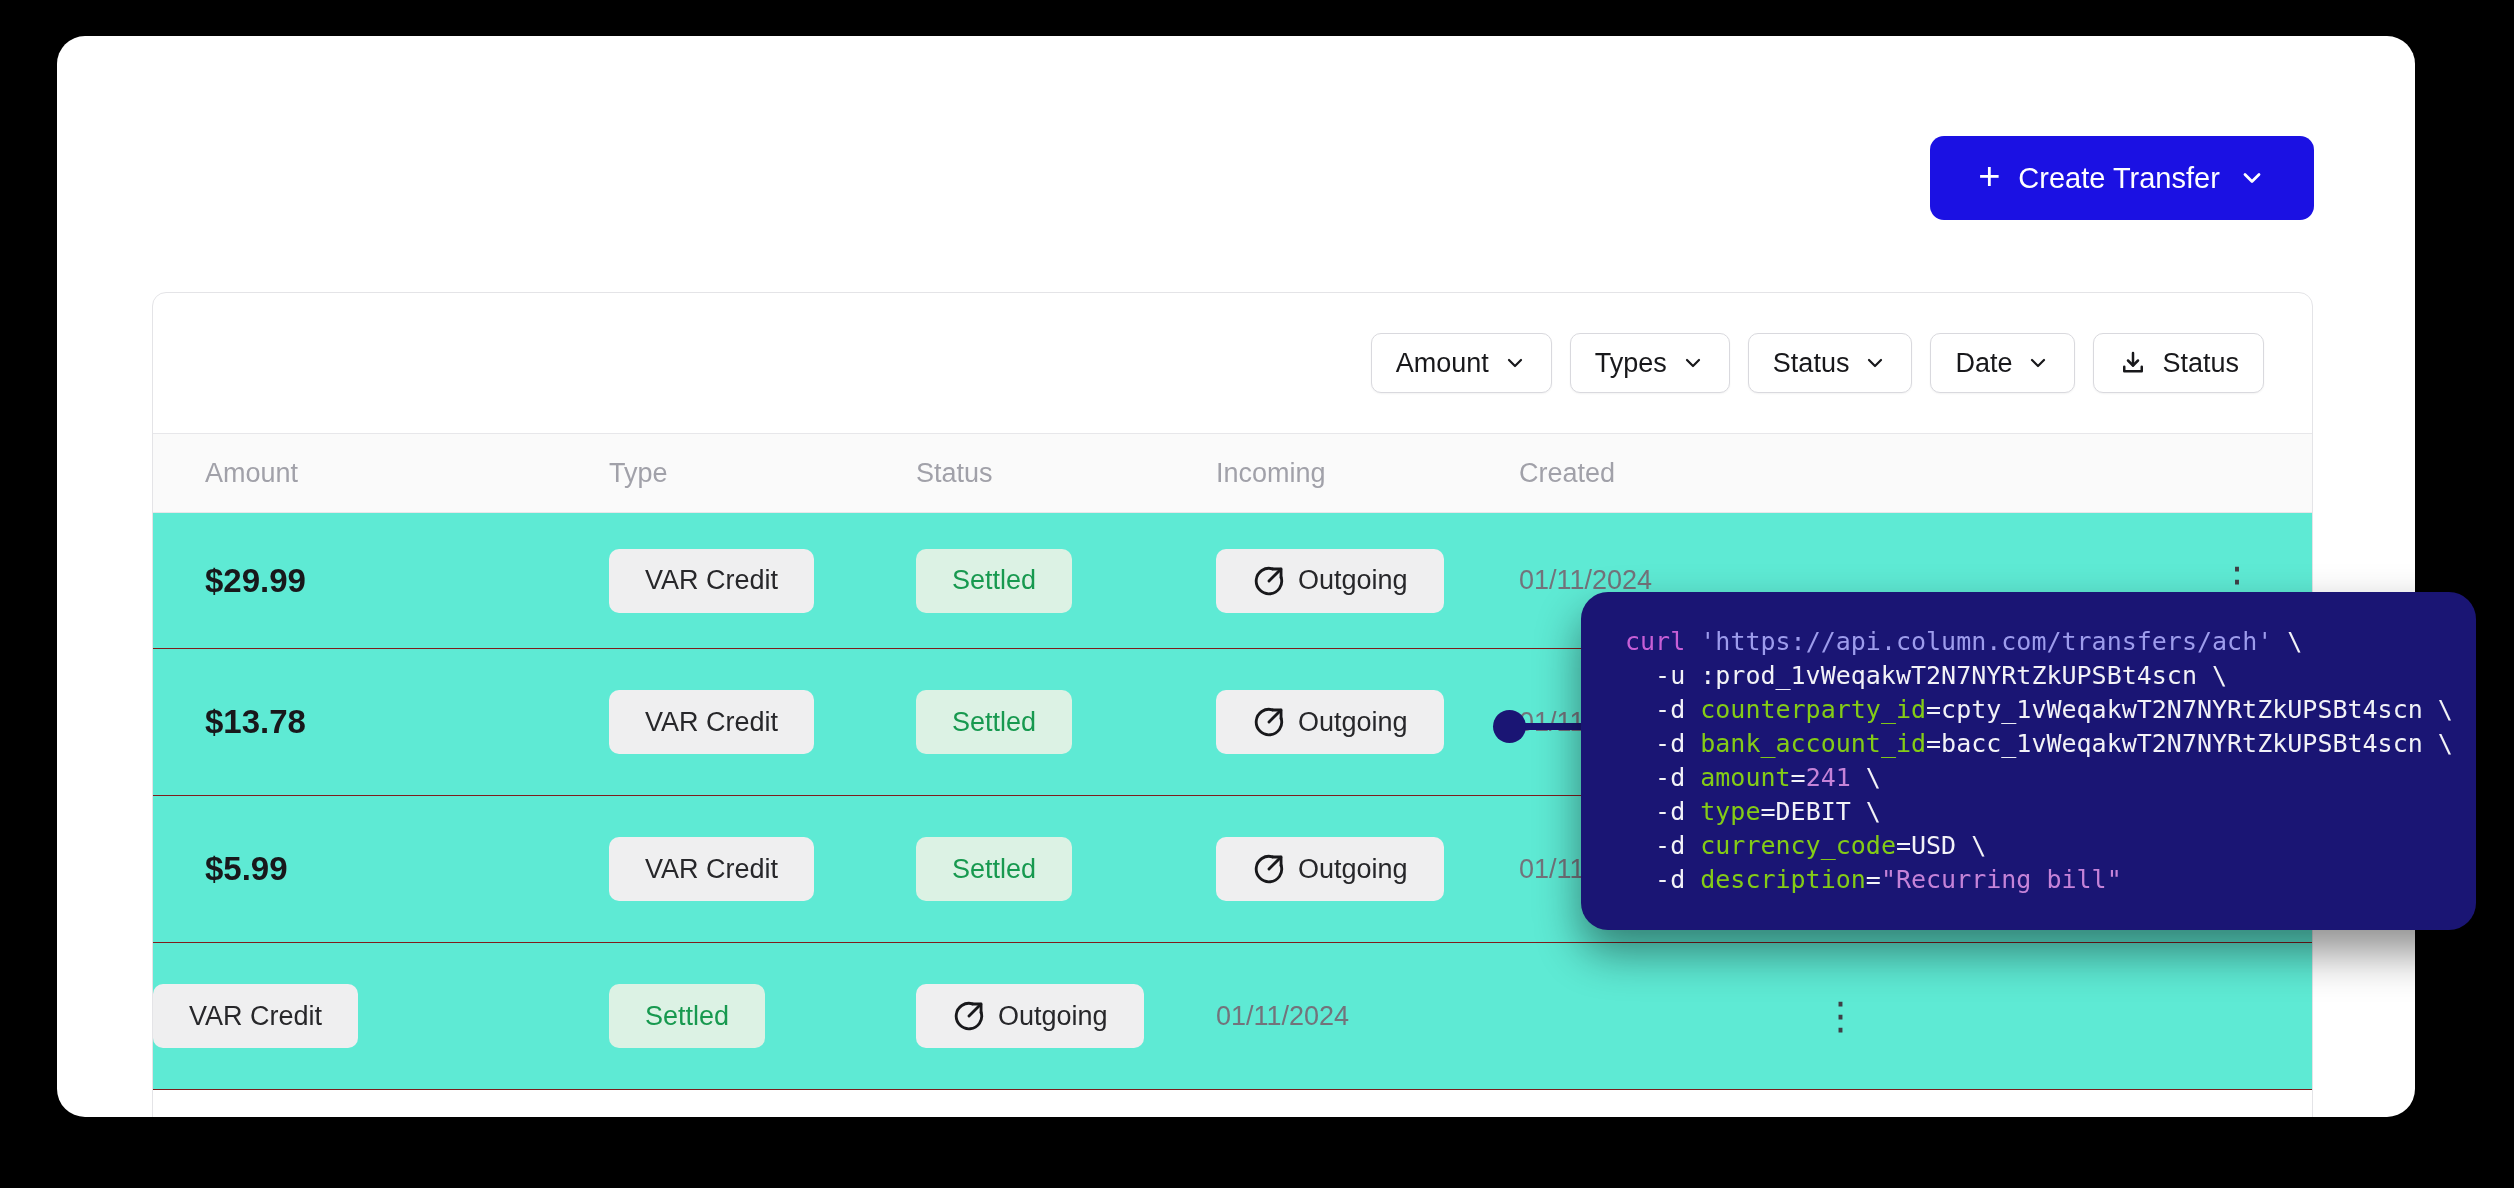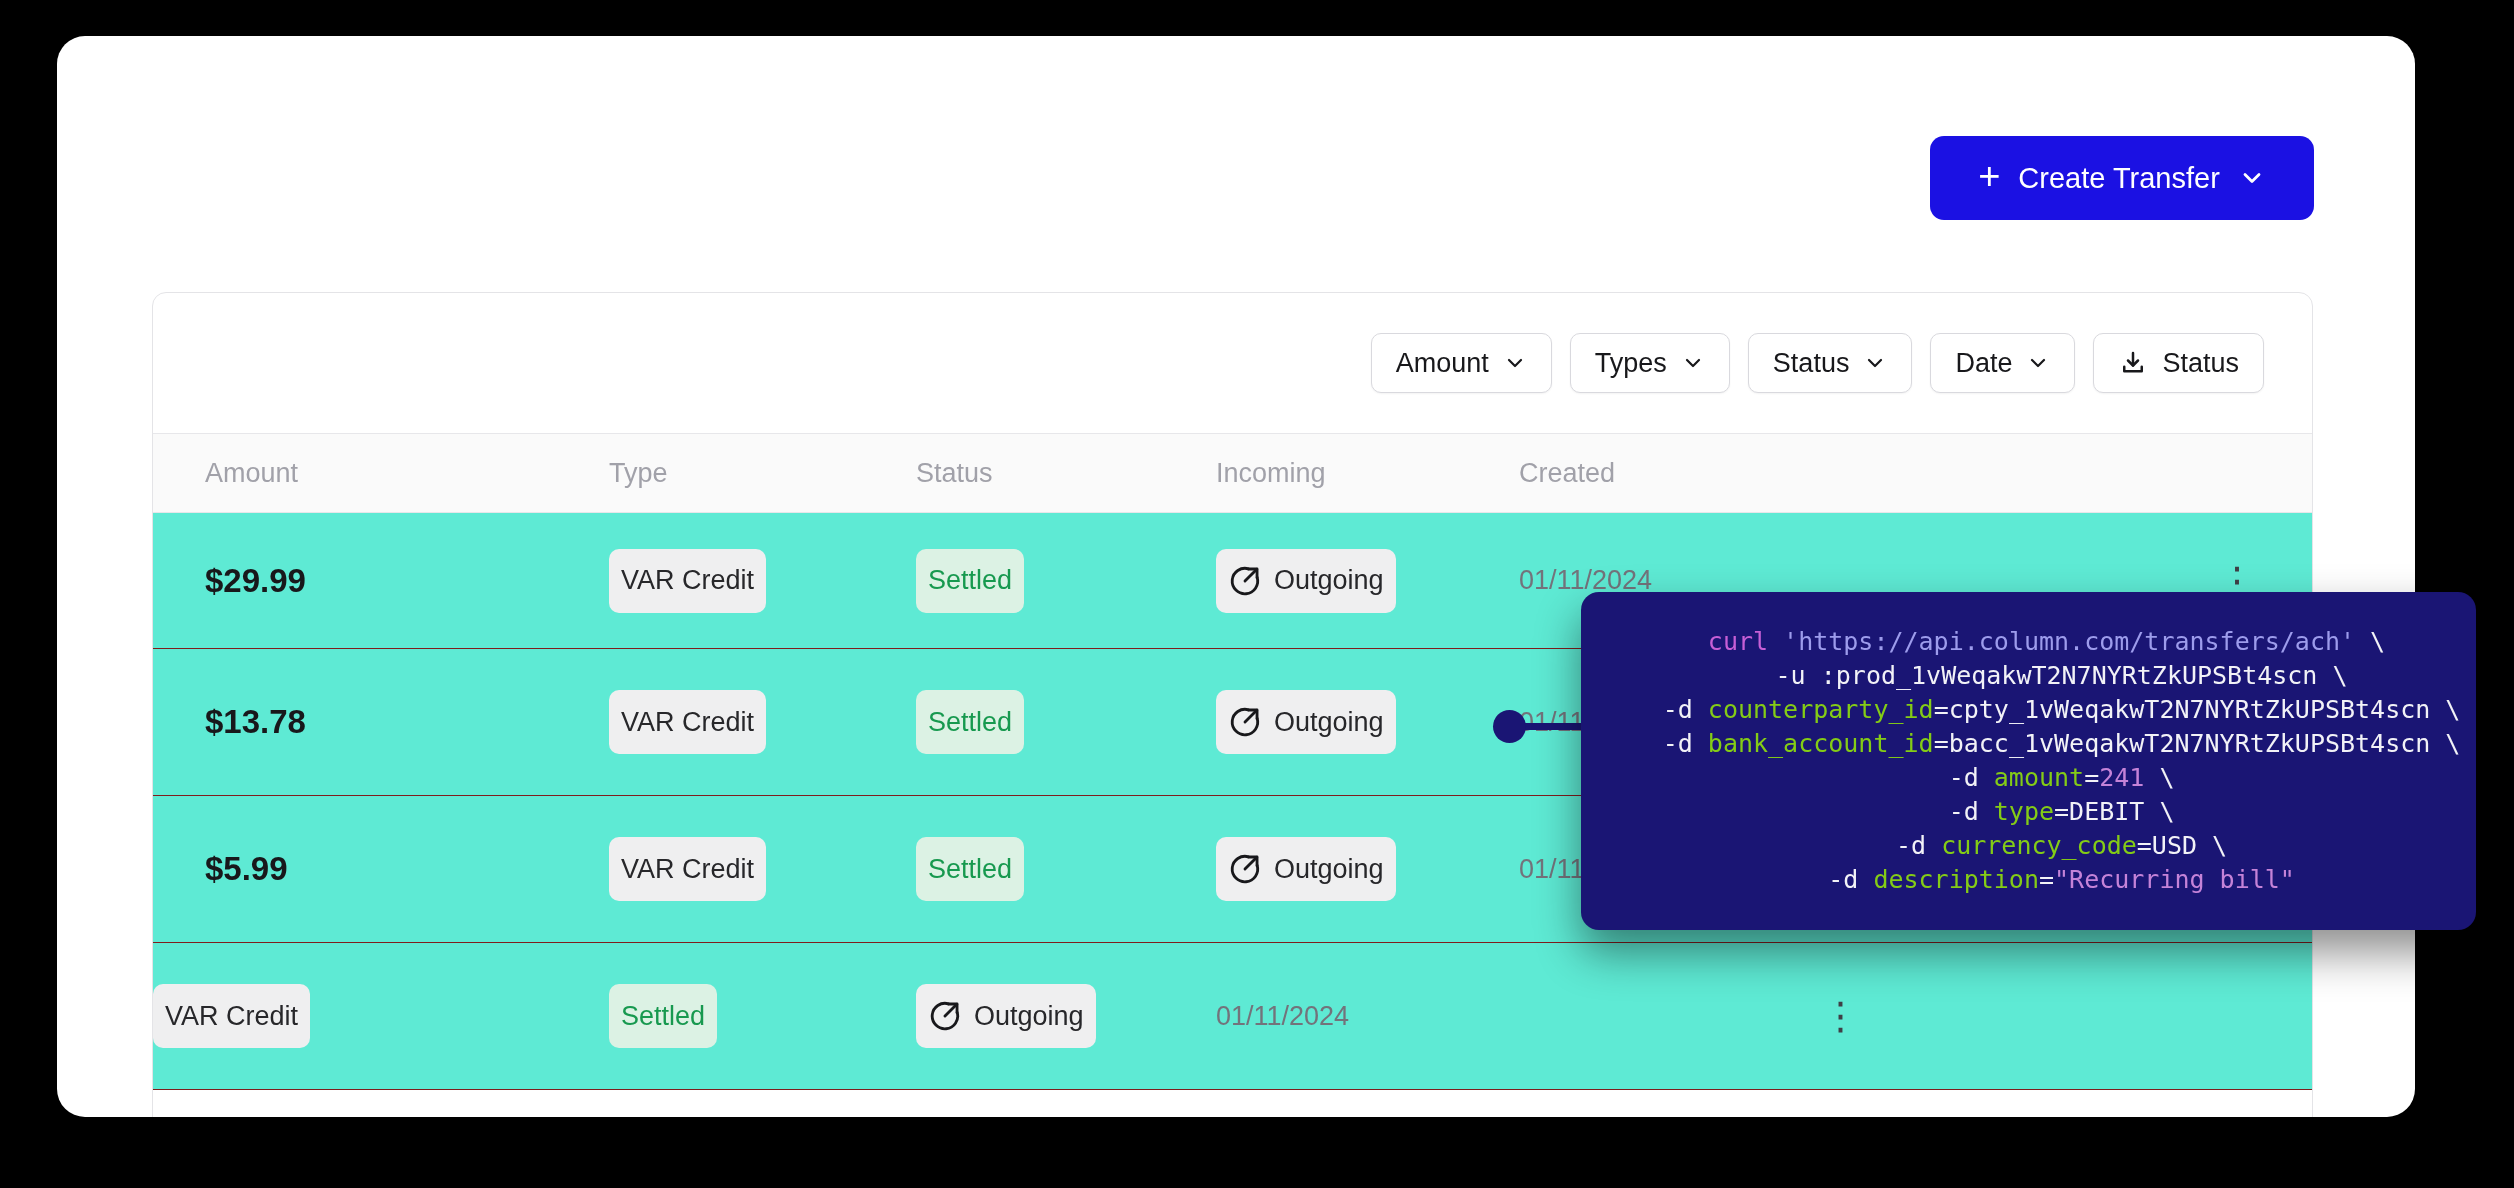--- a/index.html
+++ b/index.html
@@ -57,43 +57,43 @@
   .tbody { position:absolute; top:220px; left:0; right:0; }
   .trow {
     height:147px; border-bottom:1px solid #7f1d1d;
     display:grid; grid-template-columns:456px 307px 300px 303px 1fr 150px;
     align-items:center; cursor:pointer; background:#5eead4;
   }
   .trow:first-child { height:136px; }
   .cell-amount { padding-left:52px; font-size:33px; font-weight:700; color:#18181b; }
   .badge {
     display:inline-flex; align-items:center; gap:12px; height:64px;
-    padding:0 12px; border-radius:10px; font-size:27px; justify-self:start;
+    padding:0 36px; border-radius:10px; font-size:27px; justify-self:start;
   }
   .badge.gray  { background:#efeff0; color:#27272a; }
   .badge.green { background:#dcf2e4; color:#17994f; }
   .cell-created { font-size:27px; color:#73737b; }
   .kebab {
     justify-self:center; width:60px; height:60px; border:none; background:transparent;
     font-size:38px; color:#3f3f46; cursor:pointer; line-height:60px;
   }
 
   
   .connector-line {
     position:absolute; left:1506px; top:723px; width:84px; height:7px;
     background:var(--navy,#1a1574); z-index:5;
   }
   .connector-dot {
     position:absolute; left:1493px; top:710px; width:33px; height:33px;
     border-radius:50%; background:var(--navy,#1a1574); z-index:5;
   }
   .tooltip {
     position:absolute; left:1581px; top:592px; width:895px; height:338px;
-    background:var(--navy,#1a1574); border-radius:18px; z-index:6;
-    padding:33px 8px 0 44px; box-shadow:0 22px 45px rgba(0,0,0,0.45);text-align:center;
+    background:var(--navy,#1a1574); border-radius:27px; z-index:6;
+    padding:33px 8px 0 44px; box-shadow:0 22px 45px rgba(0,0,0,0.45);
   }
   .code { font-family:"DejaVu Sans Mono", monospace; font-size:25px; line-height:34px;
           white-space:pre; color:#f2f2f7; }
   .c-pl    { color:#f2f2f7; }
   .c-kw    { color:#c75fd6; }
   .c-str   { color:#9d9cec; }
   .c-param { color:#84cc16; }
   .c-num   { color:#c583d8; }
 </style>
 </head>

